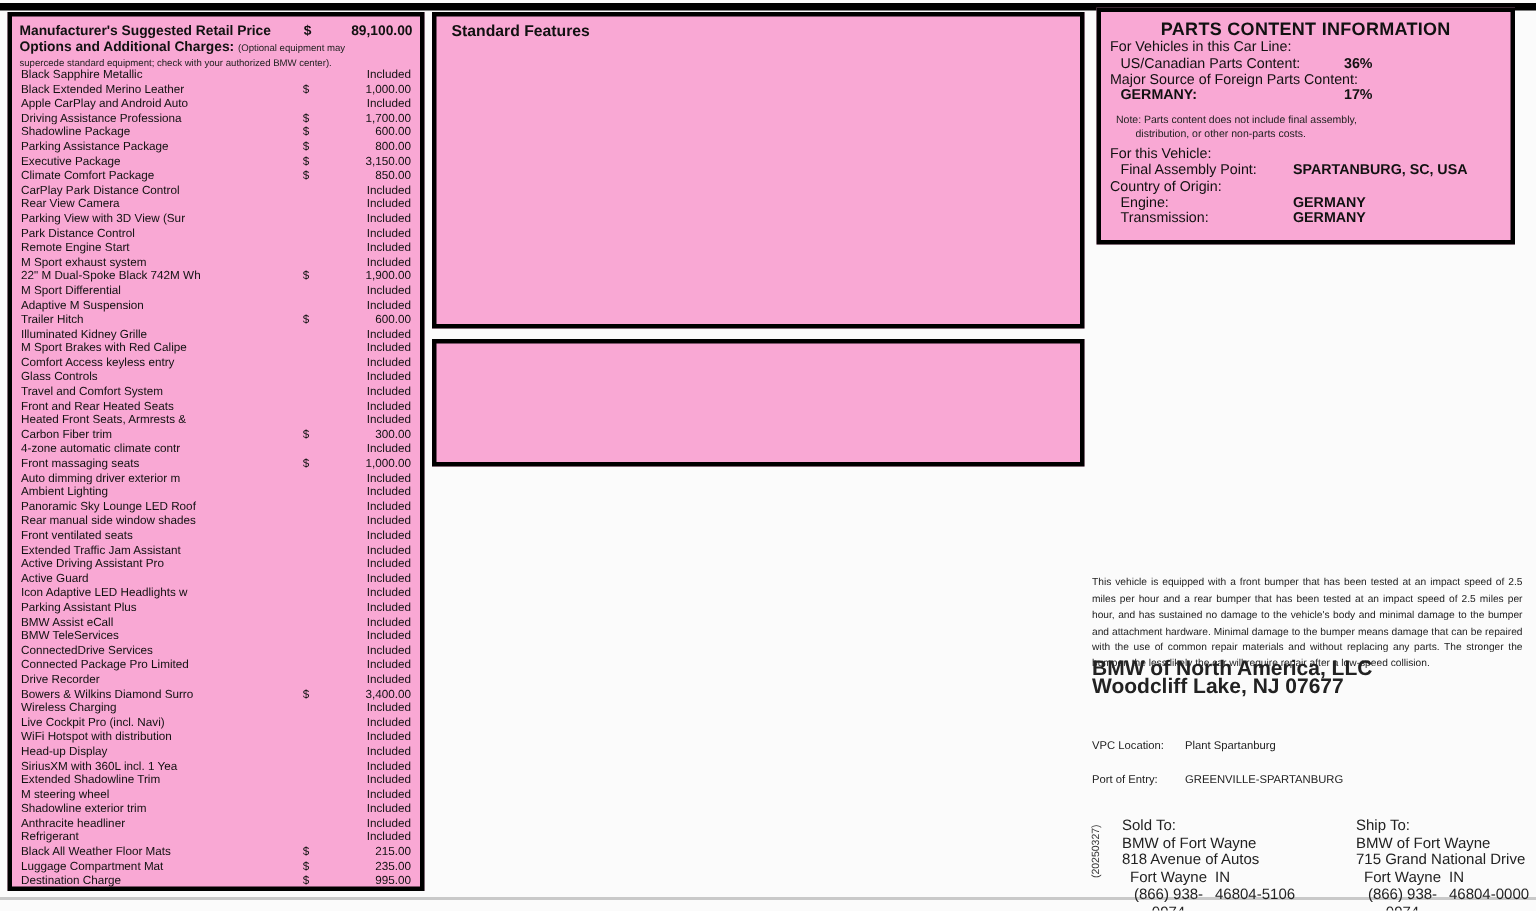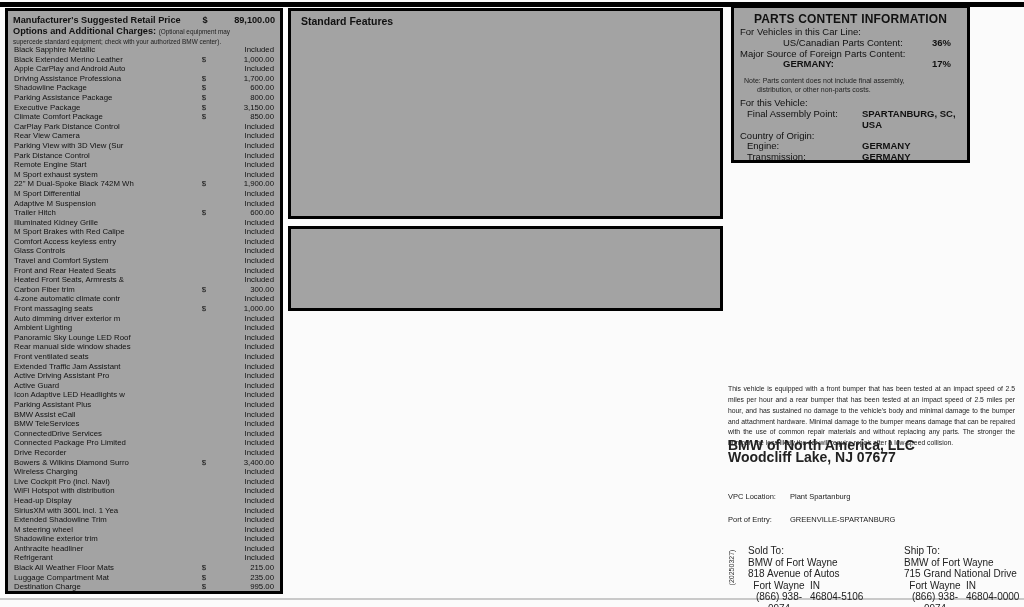--- a/index.html
+++ b/index.html
@@ -8,21 +8,21 @@
     background:#fbfbfb;
     font-family:"Liberation Sans", sans-serif;
     color:#111;
     position:relative;
     overflow:hidden;
   }
   .abs { position:absolute; }
   .topbar { left:0; top:2px; width:1024px; height:5px; background:#000; }
   .bottomline { left:0; top:598px; width:1024px; height:2px; background:#c9c9c9; }
 
-  .box { position:absolute; background:#a3a3a3; border:3px solid #000; }
+  .box { position:absolute; background:#f9a8d4; border:3px solid #000; }
 
   
   #options-box { left:5px; top:8px; width:278px; height:586px; padding:4px 5px; }
   .msrp-row { display:flex; align-items:baseline; font-weight:bold; font-size:9.2px; line-height:11px; }
   .msrp-title { flex:1; }
   .col-dollar { width:16px; text-align:center; flex:none; }
   .col-price  { width:62px; text-align:right; flex:none; }
   .oac-row { font-size:9.2px; line-height:10.5px; }
   .oac-label { font-weight:bold; }
   .oac-note { font-size:6.4px; color:#222; }
@@ -34,28 +34,28 @@
     font-size:15px; font-weight:bold; letter-spacing:.4px;
     color:#000; white-space:nowrap;
   }
 
   
   #std-features-box { left:288px; top:8px; width:435px; height:211px; padding:4px 10px; }
   .std-title { font-size:10.5px; font-weight:bold; }
   #middle-empty-box { left:288px; top:226px; width:435px; height:85px; }
 
   
-  #parts-box { left:731px; top:5px; width:239px; height:158px; padding:4px 6px; font-size:9.5px; }
+  #parts-box { left:731px; top:5px; width:279px; height:158px; padding:4px 6px; font-size:9.5px; }
   .parts-title { text-align:center; font-weight:bold; font-size:12px; letter-spacing:.2px; margin-bottom:1px; }
   .p-line { line-height:10.8px; }
   .p-indent { padding-left:7px; }
   .p-row { display:flex; line-height:10.8px; }
   .p-row .lbl { flex:none; }
   .p-val { font-weight:bold; }
-  .w149 { width:149px;margin-left:36px; }
+  .w149 { width:149px; }
   .w115 { width:115px; }
   .parts-note { font-size:7px; line-height:8.5px; margin:7px 0 4px 4px; color:#222; }
   .parts-note .n2 { padding-left:13px; }
 
   
   .bumper-par {
     left:728px; top:384px; width:287px;
     font-size:6.8px; line-height:10.85px; text-align:justify; color:#222;
   }
   .mfr-block { left:728px; top:440px; font-size:14px; font-weight:bold; line-height:11.5px; color:#222; }

